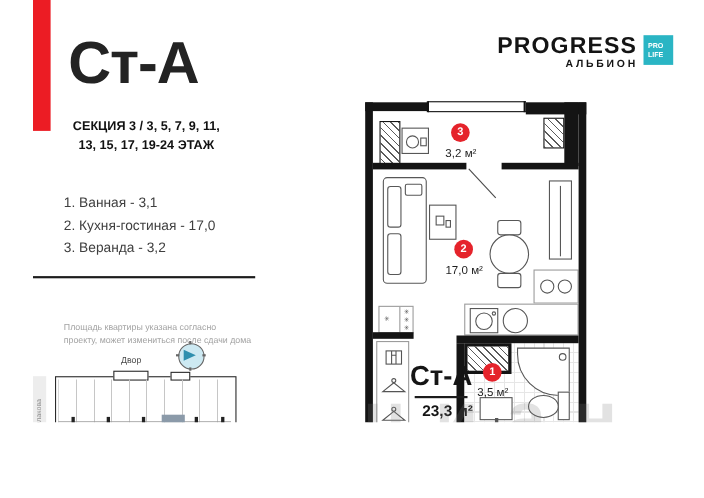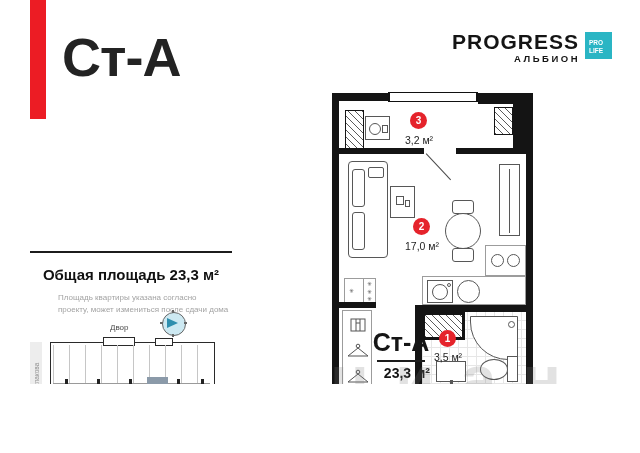--- a/index.html
+++ b/index.html
@@ -63,24 +63,32 @@
              z-index:40;pointer-events:none;}
   .bottom-bar{background:#0a0a0a;border-top:1px solid #8d8d8d;z-index:60;}
 </style>
 </head>
 <body>
 
 <div id="screen">
 
   <div class="abs accent-bar" style="left:30px;top:0;width:16px;height:119px;"></div>
   <div class="abs plan-title" style="left:62px;top:26px;">Ст-А</div>
-
+  <div class="abs section-text" style="left:30px;top:107px;width:206px;">
+    <div>СЕКЦИЯ 3 / 3, 5, 7, 9, 11,</div>
+    <div>13, 15, 17, 19-24 ЭТАЖ</div>
+  </div>
+
+  <div class="abs" style="left:58px;top:174px;">
+    <div class="room-line">1. Ванная - 3,1</div>
+    <div class="room-line">2. Кухня-гостиная - 17,0</div>
+    <div class="room-line">3. Веранда - 3,2</div>
+  </div>
 
   <div class="abs rule" style="left:30px;top:251px;width:202px;height:2px;"></div>
-  <div class="abs total-area" style="left:30px;top:266px;width:202px;">Общая площадь 23,3 м²</div>
   <div class="abs note" style="left:58px;top:292px;width:190px;">
     <div>Площадь квартиры указана согласно</div>
     <div>проекту, может измениться после сдачи дома</div>
   </div>
 
   <div class="abs yard" style="left:110px;top:323px;">Двор</div>
 
   <div class="abs" style="left:160px;top:310px;width:28px;height:28px;">
     <div class="abs compass-circle" style="left:2px;top:2px;"></div>
     <div class="abs compass-arrow" style="left:7px;top:8px;"></div>

